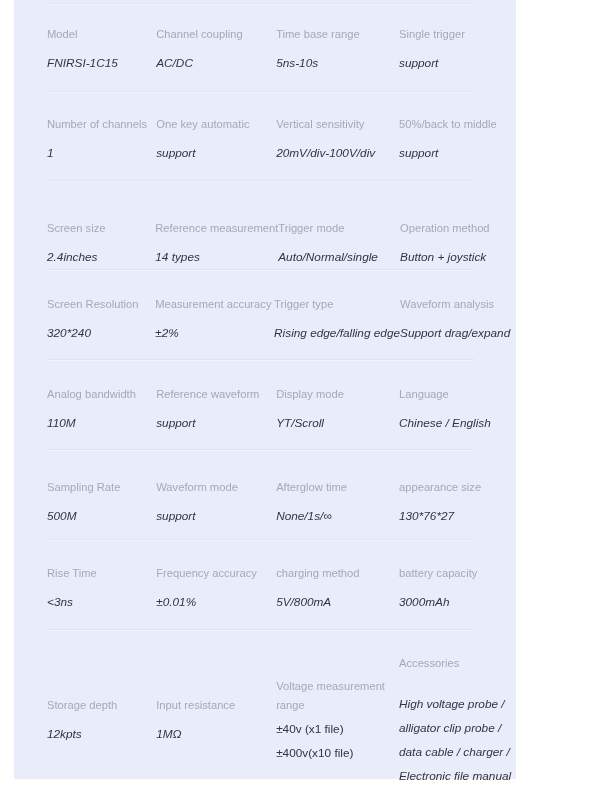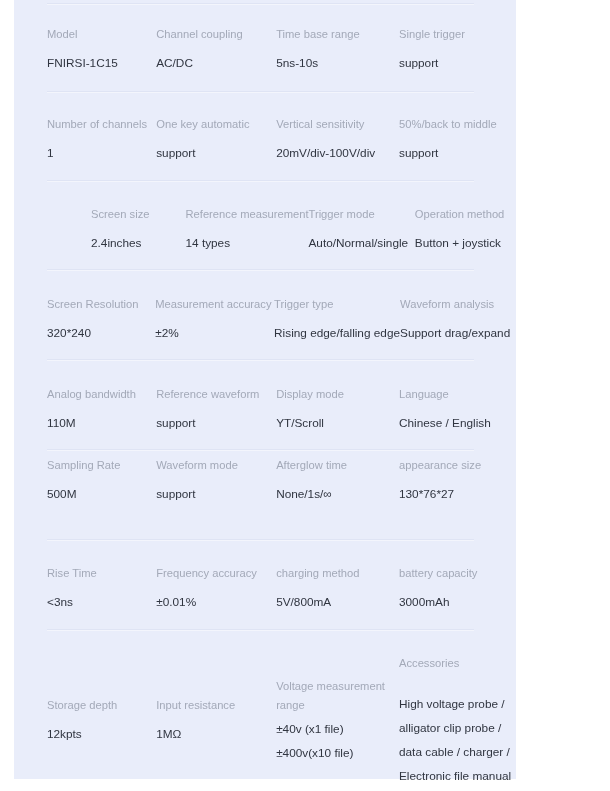--- a/index.html
+++ b/index.html
@@ -75,20 +75,21 @@
   }
   .spec-value.multi {
     line-height: 24px;
   }
   .spec-value.multi div {
     white-space: nowrap;
   }
 
   .value-block {
     margin-top: 10px;
+    font-style: italic;
   }
 </style>
 </head>
 <body>
 
 <div id="spec-panel">
   <div class="spec-rows">
 
     <div class="divider" style="top:3px;"></div>
     <div class="divider" style="top:91px;"></div>
@@ -130,21 +131,21 @@
       <div class="spec-cell c2">
         <div class="spec-label">Vertical sensitivity</div>
         <div class="spec-value value-block">20mV/div-100V/div</div>
       </div>
       <div class="spec-cell c3">
         <div class="spec-label">50%/back to middle</div>
         <div class="spec-value value-block">support</div>
       </div>
     </div>
 
-    <div class="spec-row" style="top:207px;margin-left:44px;">
+    <div class="spec-row" style="top:221px;">
       <div class="spec-cell c0">
         <div class="spec-label">Screen size</div>
         <div class="spec-value value-block">2.4inches</div>
       </div>
       <div class="spec-cell c1">
         <div class="spec-label">Reference measurement</div>
         <div class="spec-value value-block">14 types</div>
       </div>
       <div class="spec-cell c2">
         <div class="spec-label">Trigger mode</div>
@@ -187,21 +188,21 @@
       <div class="spec-cell c2">
         <div class="spec-label">Display mode</div>
         <div class="spec-value value-block">YT/Scroll</div>
       </div>
       <div class="spec-cell c3">
         <div class="spec-label">Language</div>
         <div class="spec-value value-block">Chinese / English</div>
       </div>
     </div>
 
-    <div class="spec-row" style="top:458px;justify-content:center;">
+    <div class="spec-row" style="top:480px;justify-content:center;">
       <div class="spec-cell c0">
         <div class="spec-label">Sampling Rate</div>
         <div class="spec-value value-block">500M</div>
       </div>
       <div class="spec-cell c1">
         <div class="spec-label">Waveform mode</div>
         <div class="spec-value value-block">support</div>
       </div>
       <div class="spec-cell c2">
         <div class="spec-label">Afterglow time</div>

